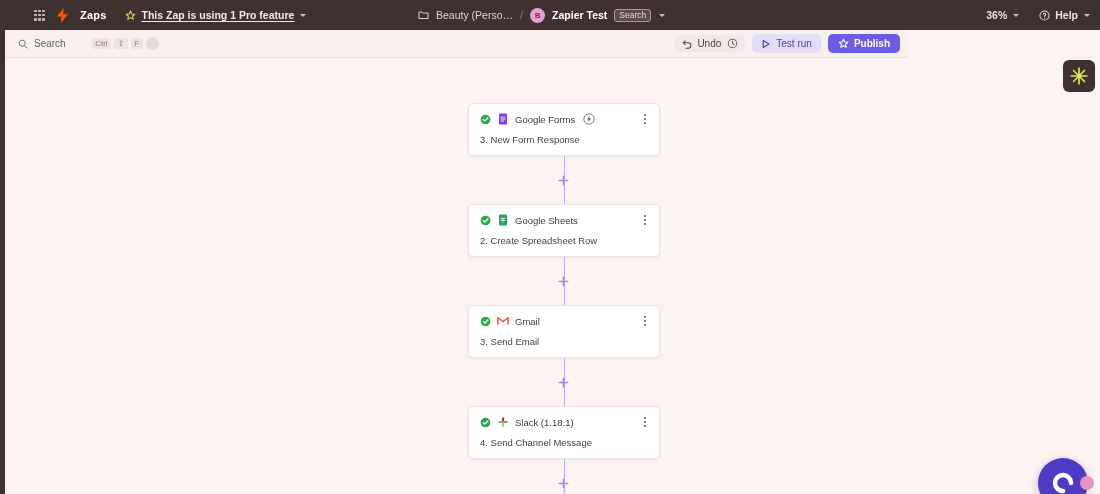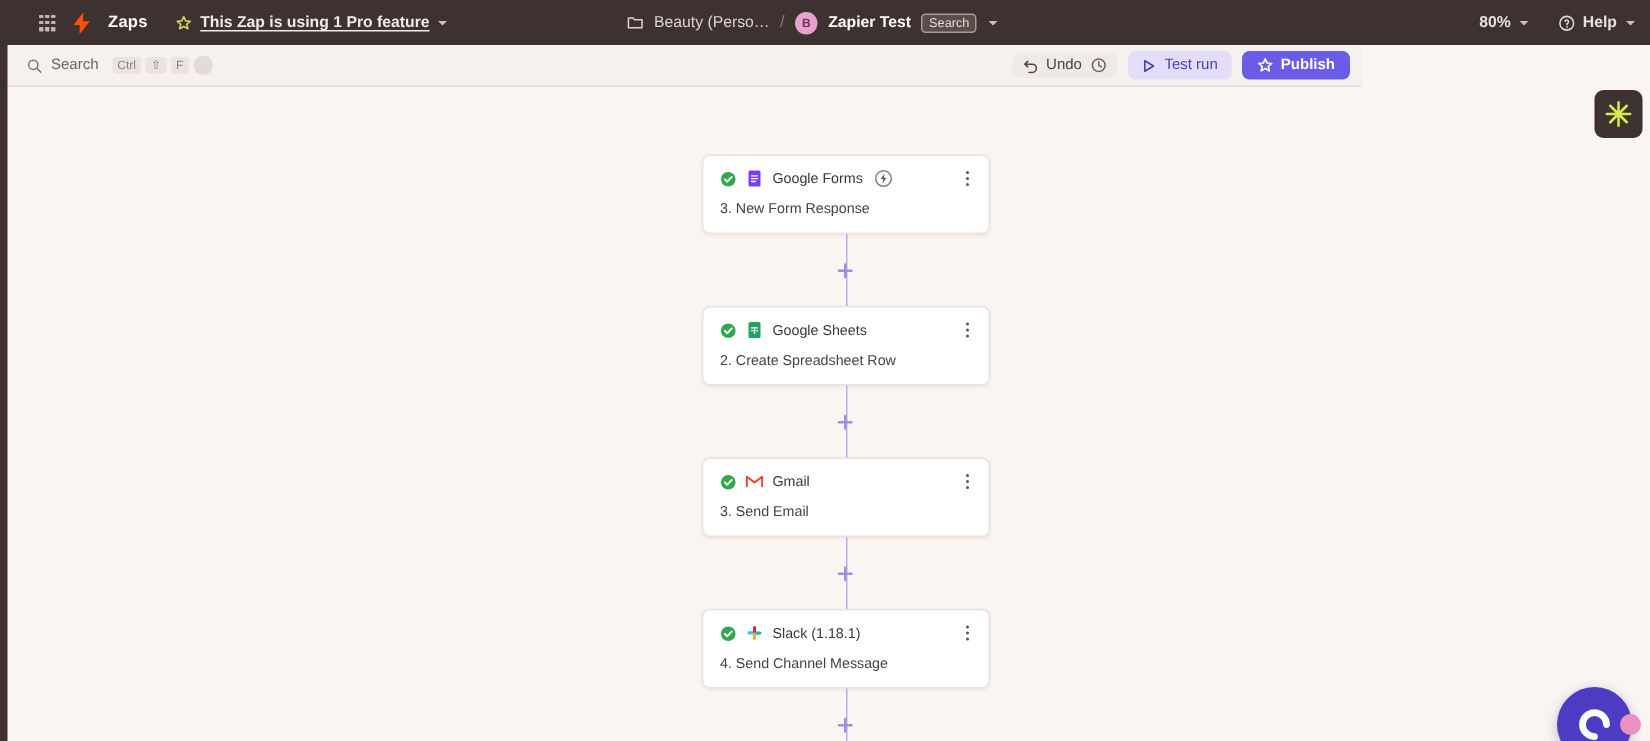--- a/index.html
+++ b/index.html
@@ -24,22 +24,23 @@
     width: 1100px; height: 30px;
     background: #3d3230;
     display: flex; align-items: center;
     color: #f3eeec;
     font-size: 10.5px;
     z-index: 40;
   }
   .topbar-left {
     display: flex; align-items: center;
     gap: 11px;
-    padding-left: 26px;
+    padding-left: 10px;
     flex: 0 0 auto;
+    margin-left: 24px;
   }
   .grid-icon {
     width: 11px; height: 11px;
     display: grid;
     grid-template-columns: repeat(3, 1fr);
     grid-template-rows: repeat(3, 1fr);
     gap: 1.5px;
     cursor: pointer;
   }
   .grid-icon i {
@@ -123,21 +124,21 @@
     display: flex; align-items: center;
     z-index: 30;
   }
   .search-box {
     display: flex; align-items: center; gap: 6px;
     margin-left: 18px;
     cursor: text;
   }
   .search-ico { width: 10px; height: 10px; display:block; }
   .search-label { font-size: 10px; color: #6b615e; }
-  .kbd-group { display: flex; align-items: center; gap: 3px; margin-left: 3px; }
+  .kbd-group { display: flex; align-items: center; gap: 3px; margin-left: 20px; }
   .kbd {
     background: #eae3e0;
     border-radius: 2.5px;
     color: #8b807c;
     font-size: 8px;
     padding: 1.5px 3.5px;
     line-height: 1;
     min-width: 11px;
     text-align: center;
     font-family: "Liberation Sans", sans-serif;
@@ -349,21 +350,21 @@
       <span class="crumb-folder">Beauty (Perso…</span>
       <span class="crumb-sep">/</span>
       <span class="avatar-b">B</span>
       <span class="crumb-name">Zapier Test</span>
       <span class="draft-badge">Search</span>
       <span class="chev"></span>
     </div>
 
     <div class="topbar-right">
       <div class="zoom-ctl">
-        <span>80%</span>
+        <span>36%</span>
         <span class="chev"></span>
       </div>
       <div class="help-ctl">
         <svg class="help-ico" viewBox="0 0 12 12">
           <circle cx="6" cy="6" r="5" fill="none" stroke="#e0d8d5" stroke-width="1.1"></circle>
           <path d="M4.7 4.6a1.3 1.3 0 1 1 1.5 1.6v.9" fill="none" stroke="#e0d8d5" stroke-width="1.1" stroke-linecap="round"></path>
           <circle cx="6.2" cy="8.8" r=".7" fill="#e0d8d5"></circle>
         </svg>
         <span>Help</span>
         <span class="chev"></span>

